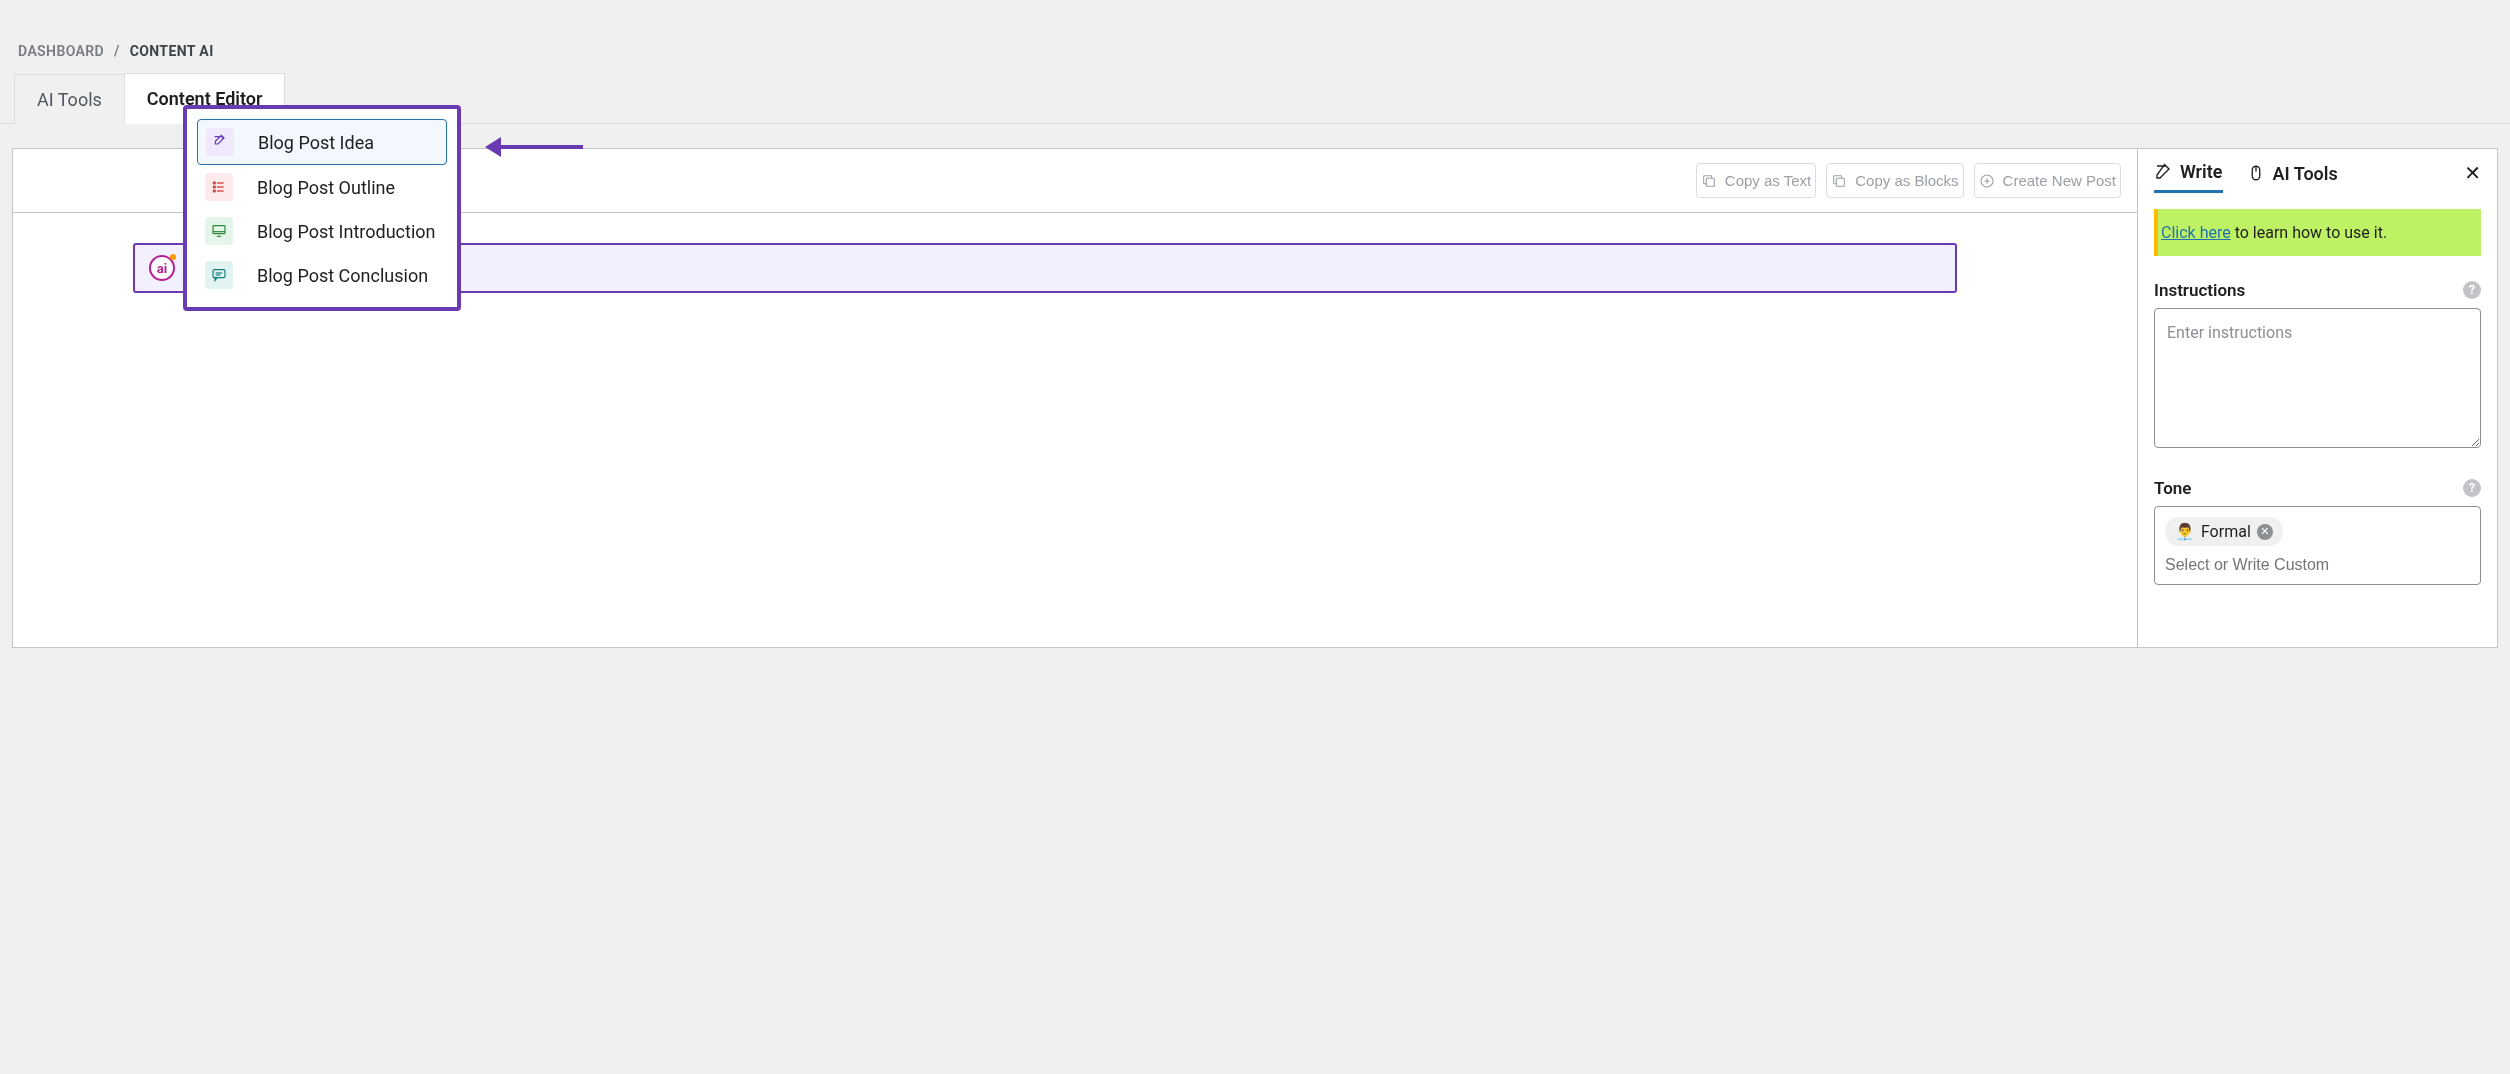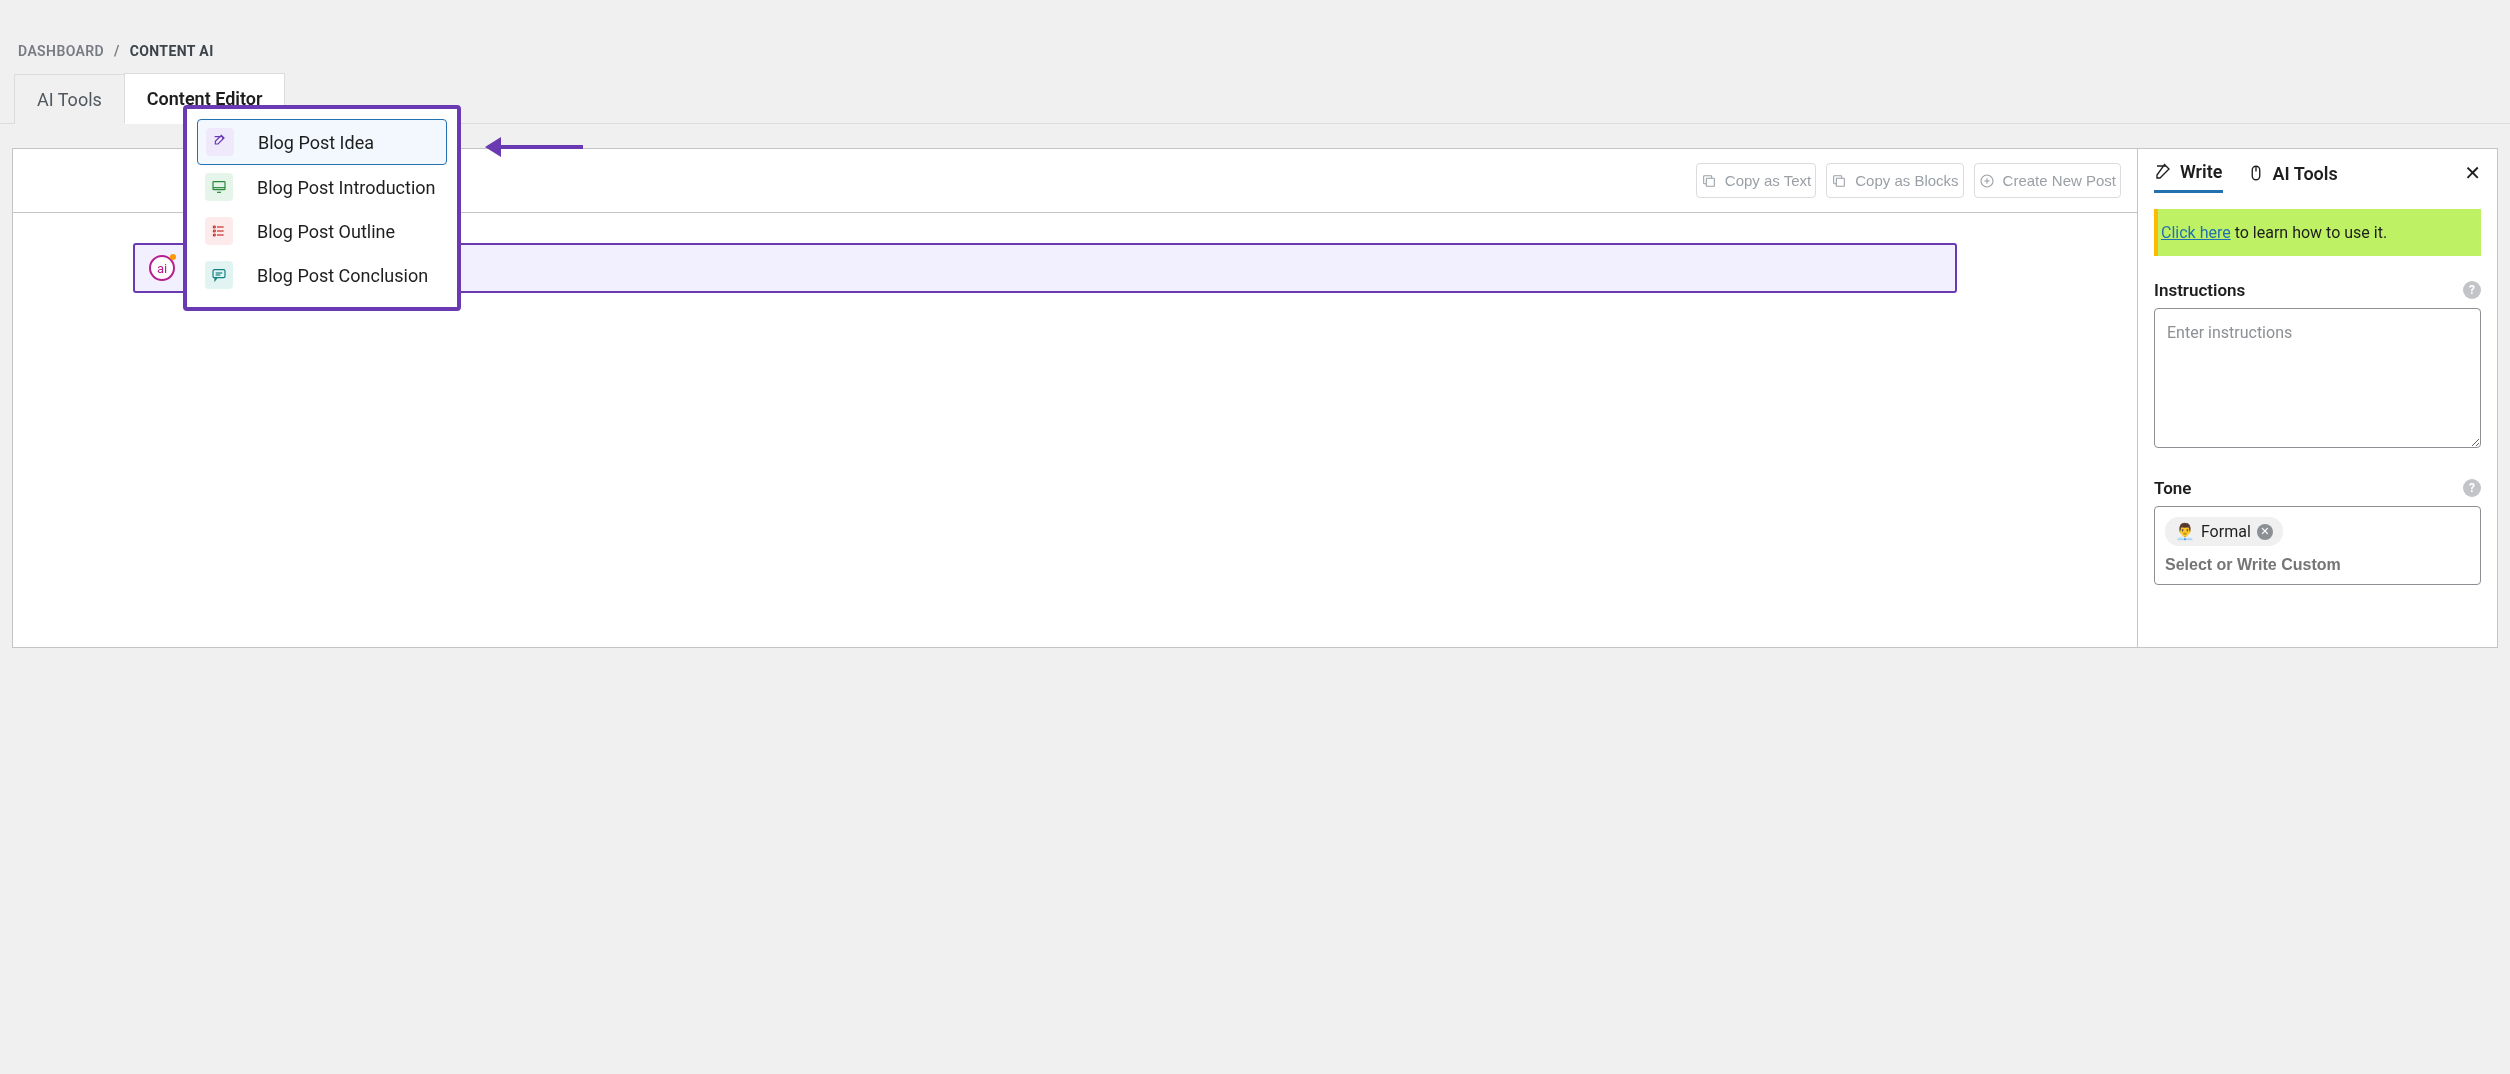--- a/index.html
+++ b/index.html
@@ -98,21 +98,21 @@
       border: 2px solid #6a3ab2;
       background: #f2efff;
       padding: 10px 14px;
       border-radius: 3px;
       font-size: 20px;
     }
     .ai-badge {
       width: 26px; height: 26px; border-radius: 50%;
       border: 2px solid #b61f8f;
       display:inline-flex; align-items:center; justify-content:center;
-      color:#b61f8f; font-size:13px; font-weight:400;
+      color:#b61f8f; font-size:13px; font-weight:700;
       position: relative;
       background: #fff;
     }
     .ai-badge::after{
       content:''; position:absolute; top:-3px; right:-3px;
       width:6px; height:6px; background:#ff9800; border-radius:50%;
     }
     .enter-chip {
       width: 18px; height: 18px; background:#4e46b4; color:#fff;
       display:inline-flex; align-items:center; justify-content:center;
@@ -191,21 +191,21 @@
     }
     textarea.instr::placeholder{ color:#8c8f94; }
 
     .tone-box { border:1px solid #8c8f94; border-radius:4px; padding:10px; margin-top:8px;}
     .tone-chip {
       display:inline-flex; align-items:center; gap:6px;
       background:#f0f0f1; border-radius:14px; padding:5px 10px; font-size:16px;
     }
     .tone-emoji { font-size:16px; }
     .chip-x { width:16px; height:16px; background:#8c8f94; color:#fff; border-radius:50%; display:inline-flex; align-items:center; justify-content:center; font-size:11px; cursor:pointer;}
-    .tone-input { border:none; outline:none; font-size:16px; color:#50575e; margin-top:10px; width:100%;font-weight:bold; }
+    .tone-input { border:none; outline:none; font-size:16px; color:#50575e; margin-top:10px; width:100%; }
   </style>
 </head>
 <body>
 
 <div class="breadcrumb">
   <span>DASHBOARD</span>
   <span class="sep">/</span>
   <span class="current">CONTENT AI</span>
 </div>
 
@@ -214,45 +214,45 @@
   <div class="tab active">Content Editor</div>
 
   <div class="dropdown">
     <div class="dd-item active">
       <span class="dd-icon tint-purple">
         <svg viewBox="0 0 24 24">
             <path d="M4 4h12v4M14 2l4 4-9 9H5v-4l9-9z"></path>
           </svg>
       </span>
       <span>Blog Post Idea</span>
-    </div>
-    <div class="dd-item">
-      <span class="dd-icon tint-green">
-        <svg viewBox="0 0 24 24">
-            <rect x="3" y="4" width="18" height="12" rx="1"></rect>
-            <line x1="3" y1="13" x2="21" y2="13"></line>
-            <line x1="9" y1="20" x2="15" y2="20"></line>
-          </svg>
-      </span>
-      <span>Blog Post Introduction</span>
     </div>
     <div class="dd-item">
       <span class="dd-icon tint-red">
         <svg viewBox="0 0 24 24">
             <circle cx="5" cy="6" r="1.5"></circle>
             <line x1="9" y1="6" x2="19" y2="6"></line>
             <circle cx="5" cy="12" r="1.5"></circle>
             <line x1="9" y1="12" x2="19" y2="12"></line>
             <circle cx="5" cy="18" r="1.5"></circle>
             <line x1="9" y1="18" x2="19" y2="18"></line>
           </svg>
       </span>
       <span>Blog Post Outline</span>
     </div>
     <div class="dd-item">
+      <span class="dd-icon tint-green">
+        <svg viewBox="0 0 24 24">
+            <rect x="3" y="4" width="18" height="12" rx="1"></rect>
+            <line x1="3" y1="13" x2="21" y2="13"></line>
+            <line x1="9" y1="20" x2="15" y2="20"></line>
+          </svg>
+      </span>
+      <span>Blog Post Introduction</span>
+    </div>
+    <div class="dd-item">
       <span class="dd-icon tint-teal">
         <svg viewBox="0 0 24 24">
             <rect x="3" y="4" width="18" height="12" rx="2"></rect>
             <path d="M9 16l-3 4v-4"></path>
             <line x1="7" y1="9" x2="17" y2="9"></line>
             <line x1="7" y1="12" x2="14" y2="12"></line>
           </svg>
       </span>
       <span>Blog Post Conclusion</span>
     </div>

